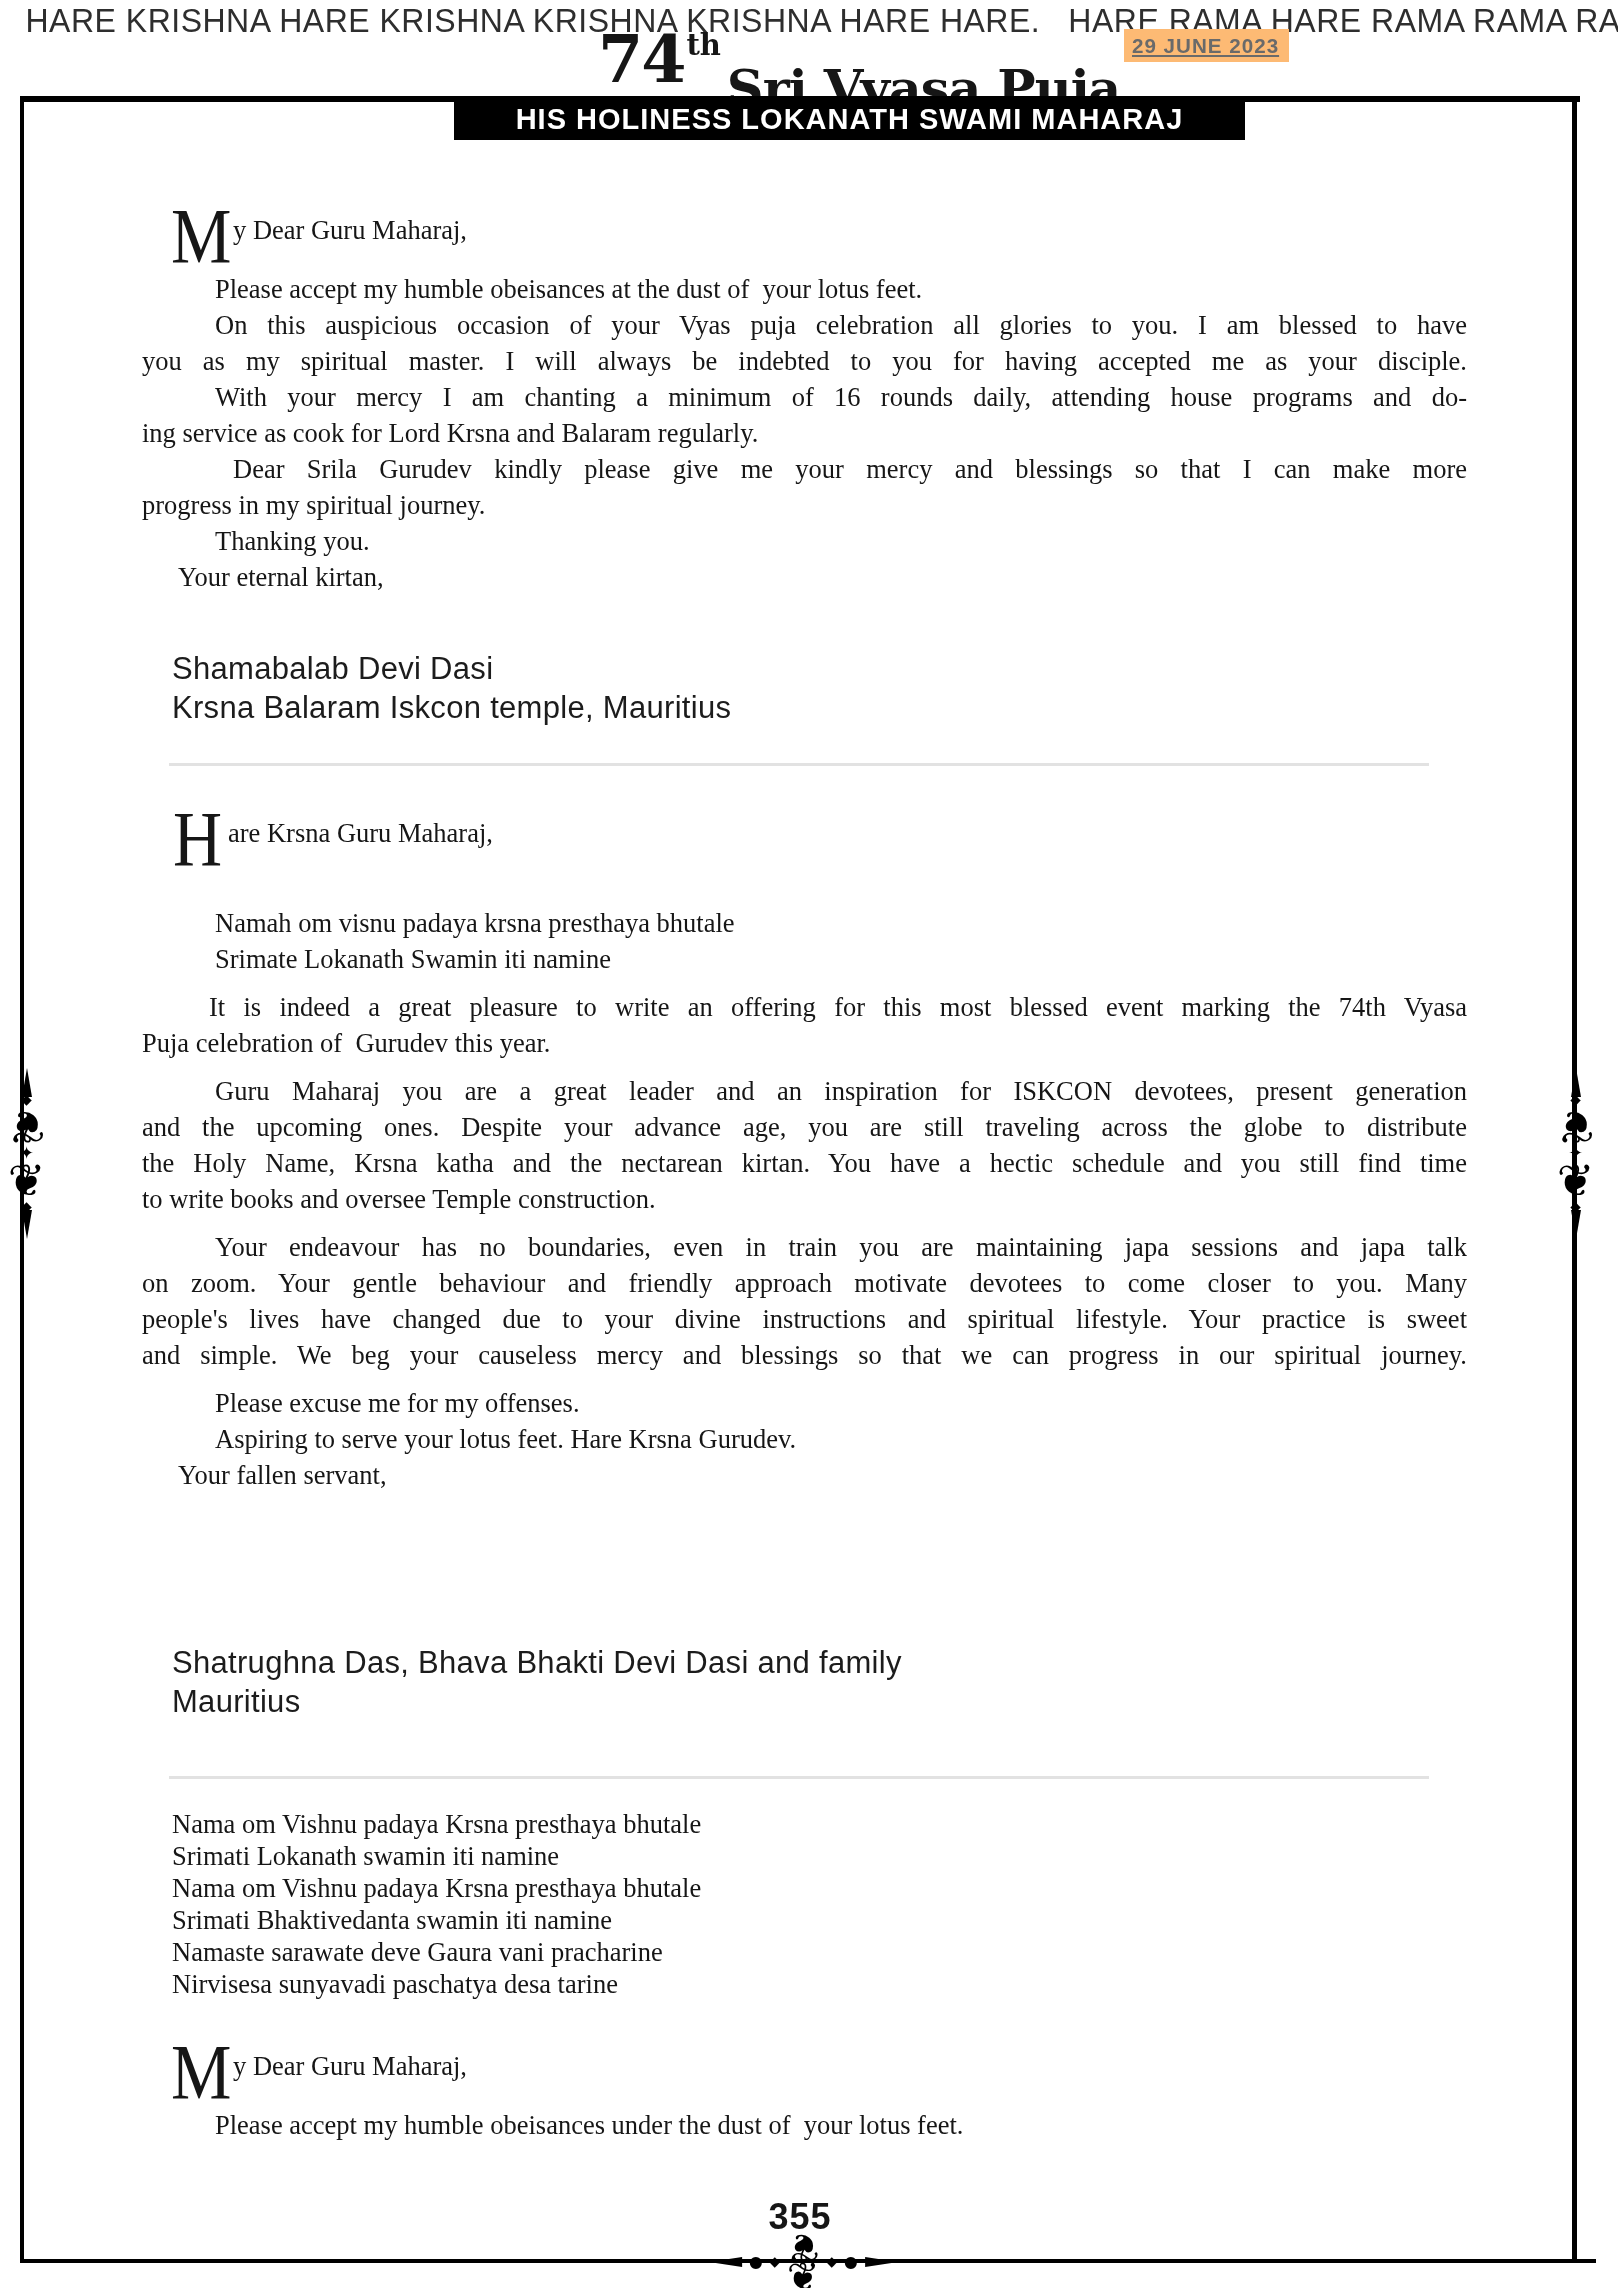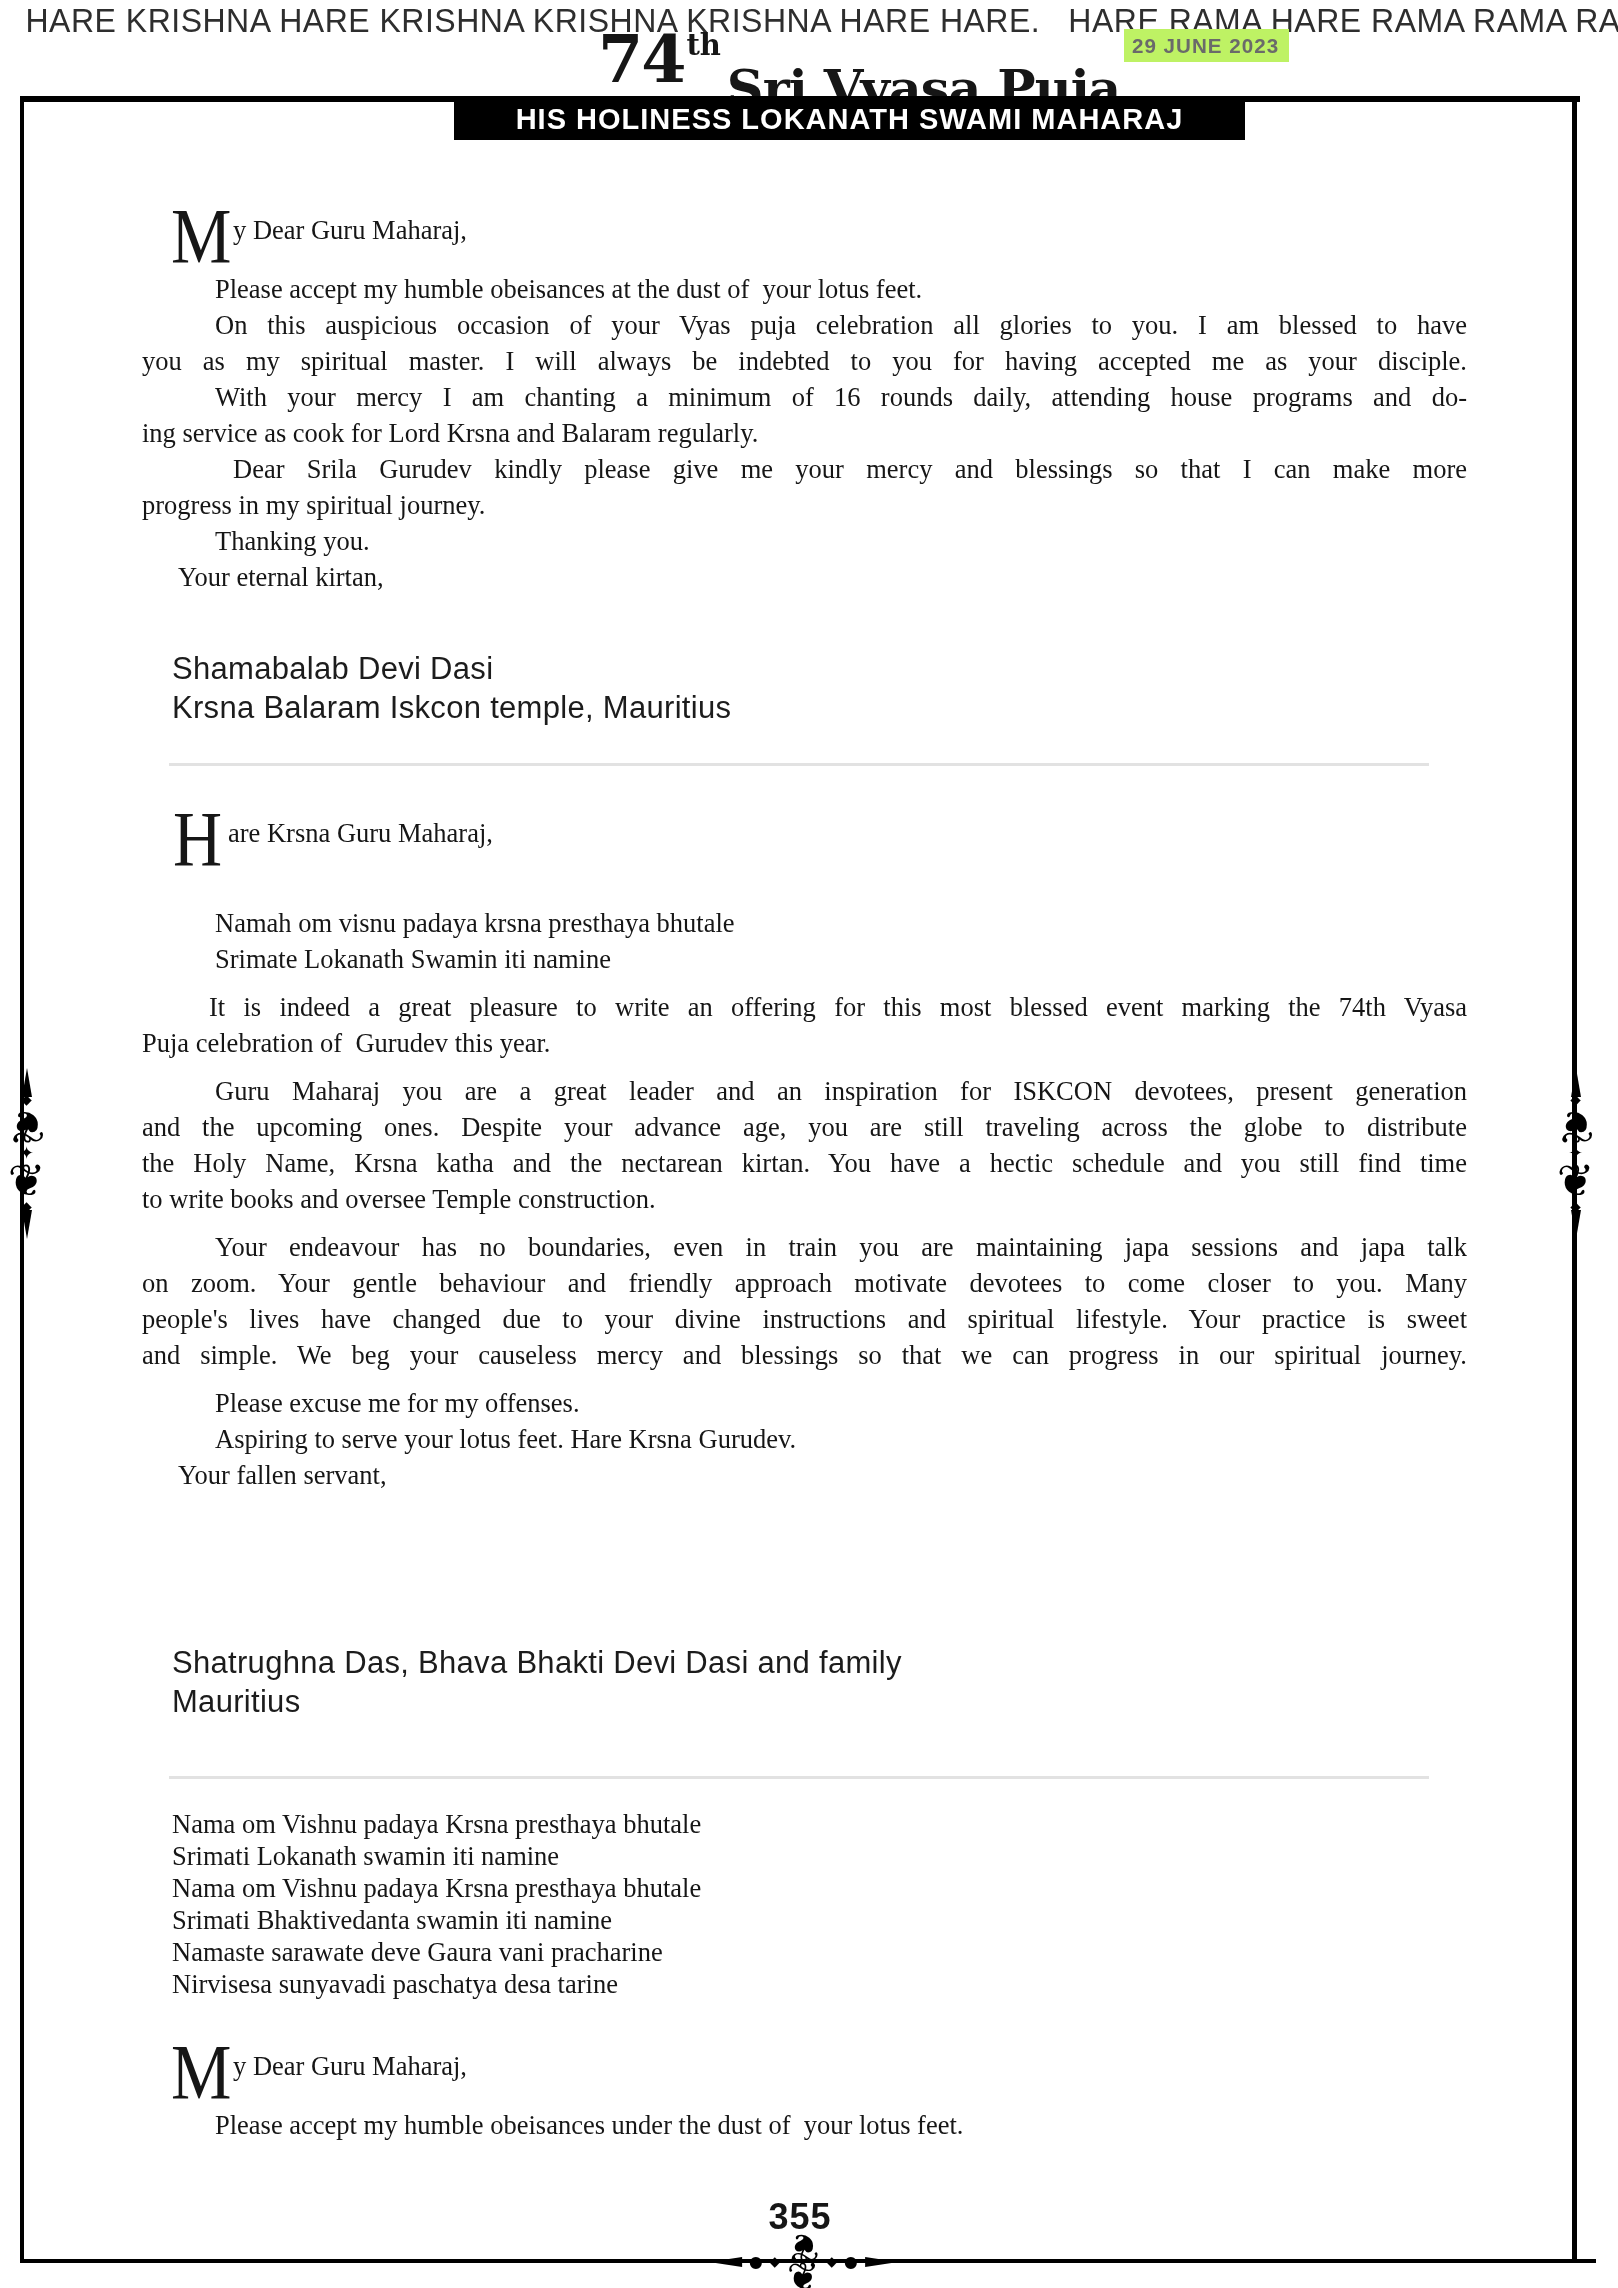--- a/index.html
+++ b/index.html
@@ -76,21 +76,21 @@
 <body>
 
 <div id="page" style="color: rgb(22, 22, 22);">
 
   <div class="mantra">HARE KRISHNA HARE KRISHNA KRISHNA KRISHNA HARE HARE.   HARE RAMA HARE RAMA RAMA RAMA HARE HARE</div>
 
   <div class="title-row">
     <span class="title-num">74</span>
     <span class="title-ord">th</span>
     <span class="title-name">Sri Vyasa Puja</span>
-    <span class="date-badge" id="date-badge" style="background: #bef264; color: rgb(106, 106, 106);">29 JUNE 2023</span>
+    <span class="date-badge" id="date-badge" style="background: #fdba74; color: rgb(106, 106, 106); text-decoration: underline;">29 JUNE 2023</span>
   </div>
 
   <div class="top-rule"></div>
   <div class="banner">
     <span>HIS HOLINESS LOKANATH SWAMI MAHARAJ</span>
   </div>
   <div class="frame-v frame-left"></div>
   <div class="frame-v frame-right"></div>
 
   <div class="letter" id="letter1" style="top:212px;">

